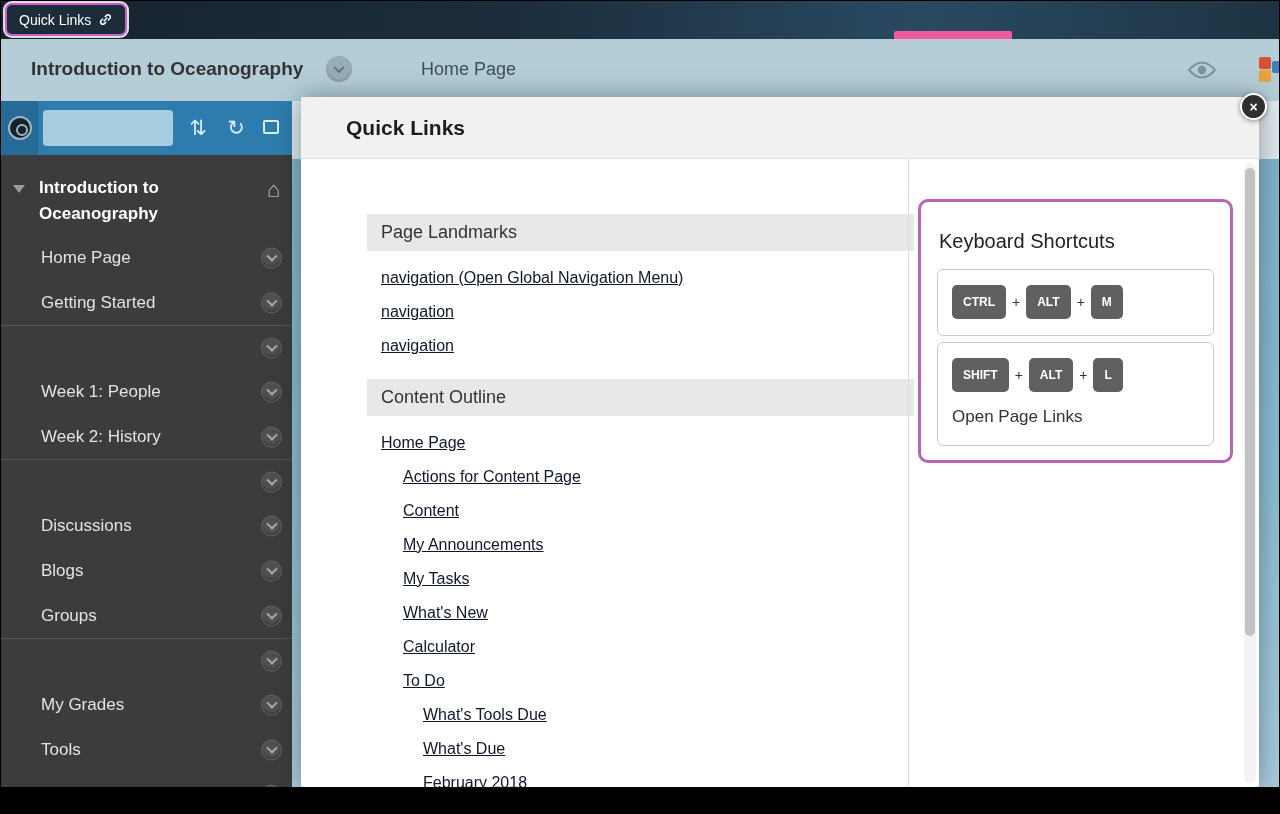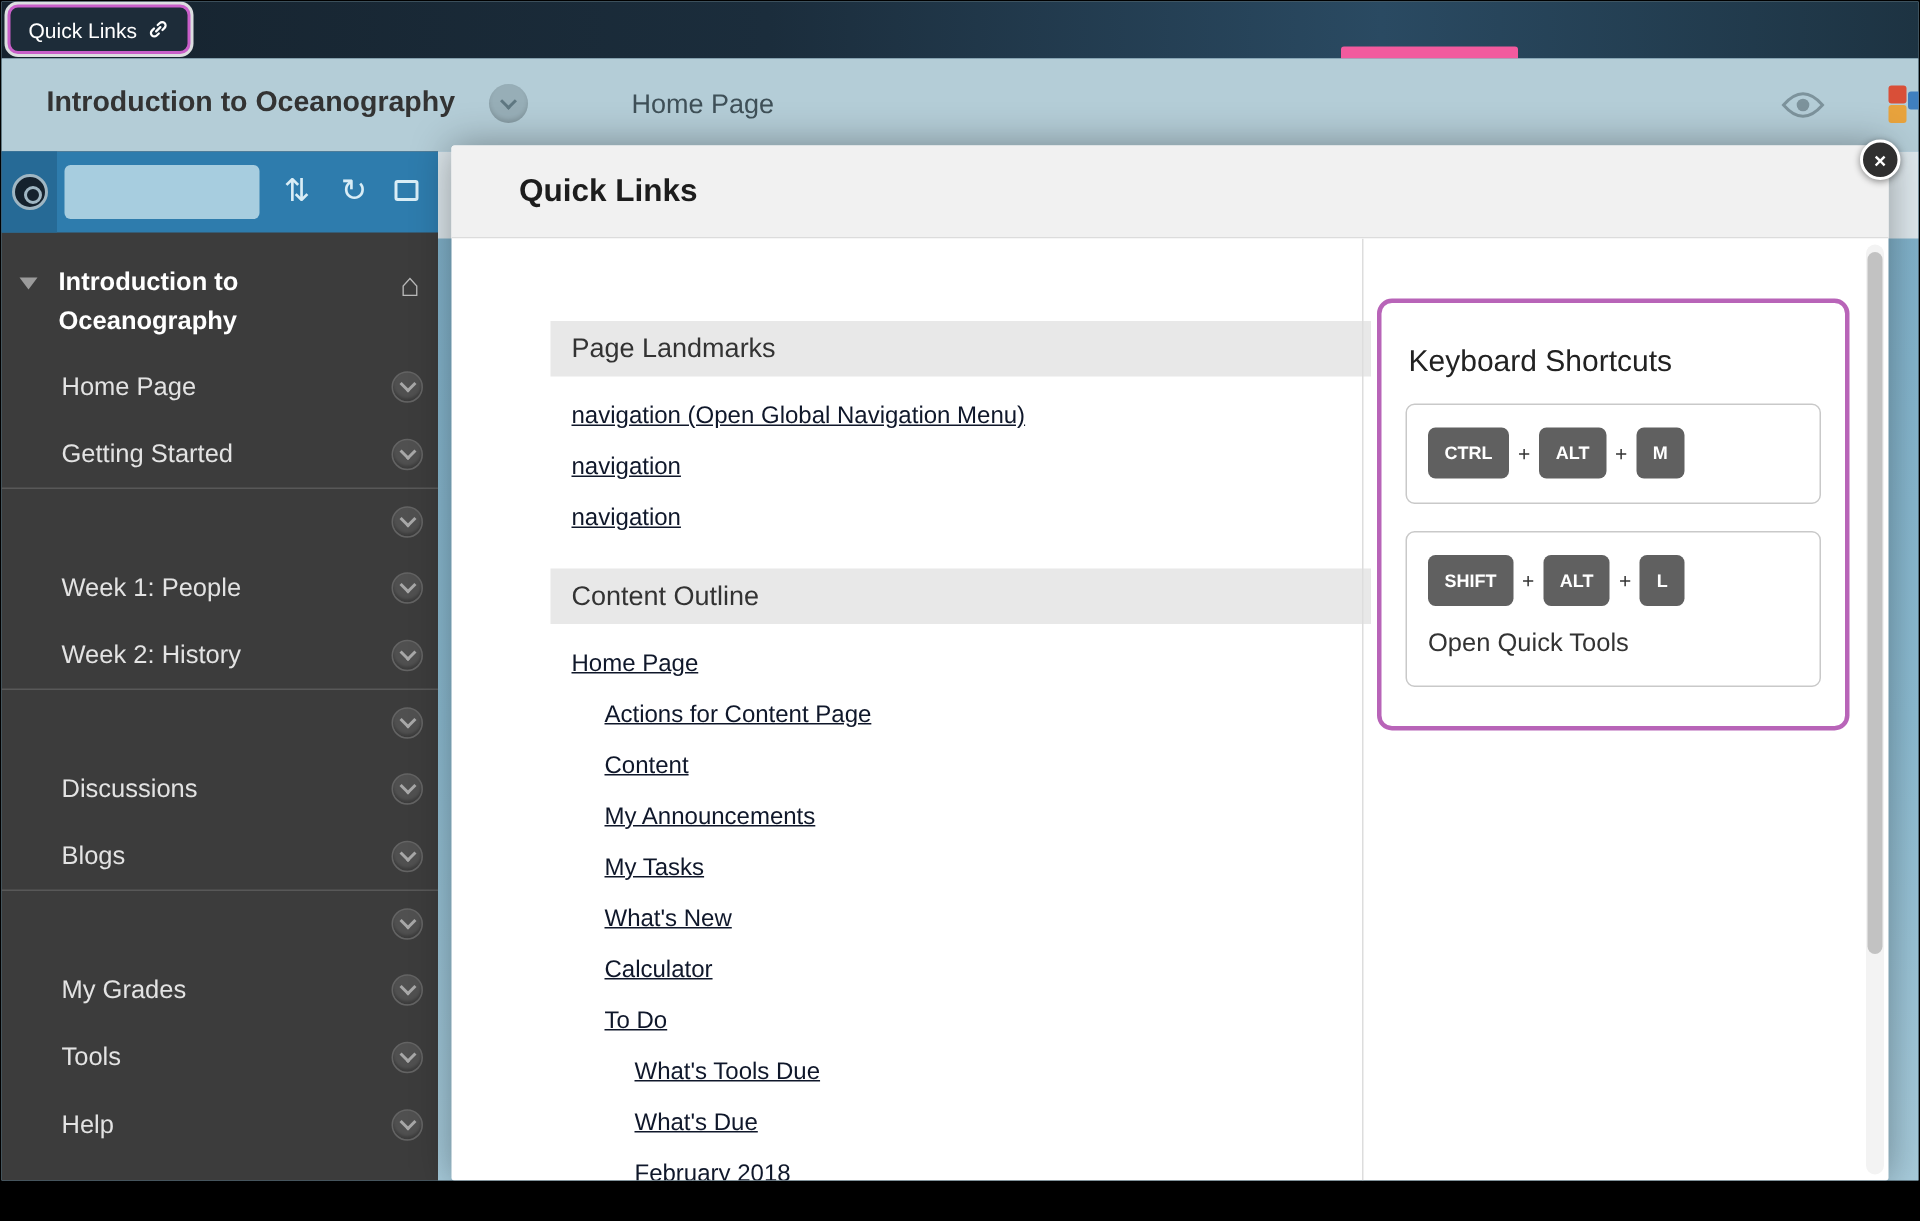--- a/index.html
+++ b/index.html
@@ -85,21 +85,21 @@
     margin:0 0 12px 14px; width:fit-content; }
   .links-group { margin-bottom:10px; }
   .outline .ind0 { margin-left:14px; }
   .outline .ind1 { margin-left:36px; }
   .outline .ind2 { margin-left:56px; }
   .second-bar { margin-top:22px; }
 
   .right-col { position:absolute; left:607px; top:0; width:333px; height:100%; border-left:1px solid #ddd; }
   .shortcuts-panel { margin:40px 8px 0 9px; border:3px solid #b864b8; border-radius:10px; padding:28px 16px 8px 16px; }
   .shortcuts-panel h2 { font-size:20px; font-weight:normal; color:#222; margin:0 0 16px 2px; }
-  .shortcut-card { border:1px solid #c9c9c9; border-radius:6px; background:#fff; padding:15px 14px 16px 14px; margin-bottom:18px; }
+  .shortcut-card { border:1px solid #c9c9c9; border-radius:6px; background:#fff; padding:15px 14px 16px 14px; margin-bottom:6px; }
   .keys-row { display:flex; align-items:center; gap:6px; }
   .keycap { background:#606060; color:#fff; font-size:12px; font-weight:bold; padding:10px 11px; border-radius:5px; }
   .plus { color:#333; font-size:14px; }
   .key-desc { margin-top:12px; font-size:17px; color:#333; line-height:25px; }
 
   .m-scrollbar { position:absolute; right:3px; top:4px; width:12px; height:calc(100% - 8px);
     background:#f3f3f3; border-radius:7px; }
   .m-scroll-thumb { position:absolute; left:1px; top:5px; width:10px; height:468px; background:#c2c2c2; border-radius:6px; cursor:pointer; }
 </style>
 </head>
@@ -192,20 +192,26 @@
           </span>
         </div>
         <div class="sb-item">
           <span class="sb-label">Discussions</span>
           <span class="chev-badge">
             <i></i>
           </span>
         </div>
         <div class="sb-item">
           <span class="sb-label">Blogs</span>
+          <span class="chev-badge">
+            <i></i>
+          </span>
+        </div>
+        <div class="sb-item">
+          <span class="sb-label">Groups</span>
           <span class="chev-badge">
             <i></i>
           </span>
         </div>
         <div class="sb-divider">
           <span class="chev-badge">
             <i></i>
           </span>
         </div>
         <div class="sb-item">
@@ -273,21 +279,21 @@
                 </div>
               </div>
               <div class="shortcut-card">
                 <div class="keys-row">
                   <span class="keycap">SHIFT</span>
                   <span class="plus">+</span>
                   <span class="keycap">ALT</span>
                   <span class="plus">+</span>
                   <span class="keycap">L</span>
                 </div>
-                <div class="key-desc">Open Quick Tools</div>
+                <div class="key-desc">Open Page Links</div>
               </div>
             </div>
         </div>
       </div>
 
       <div class="m-scrollbar">
         <div class="m-scroll-thumb"></div>
       </div>
 
     </div>

